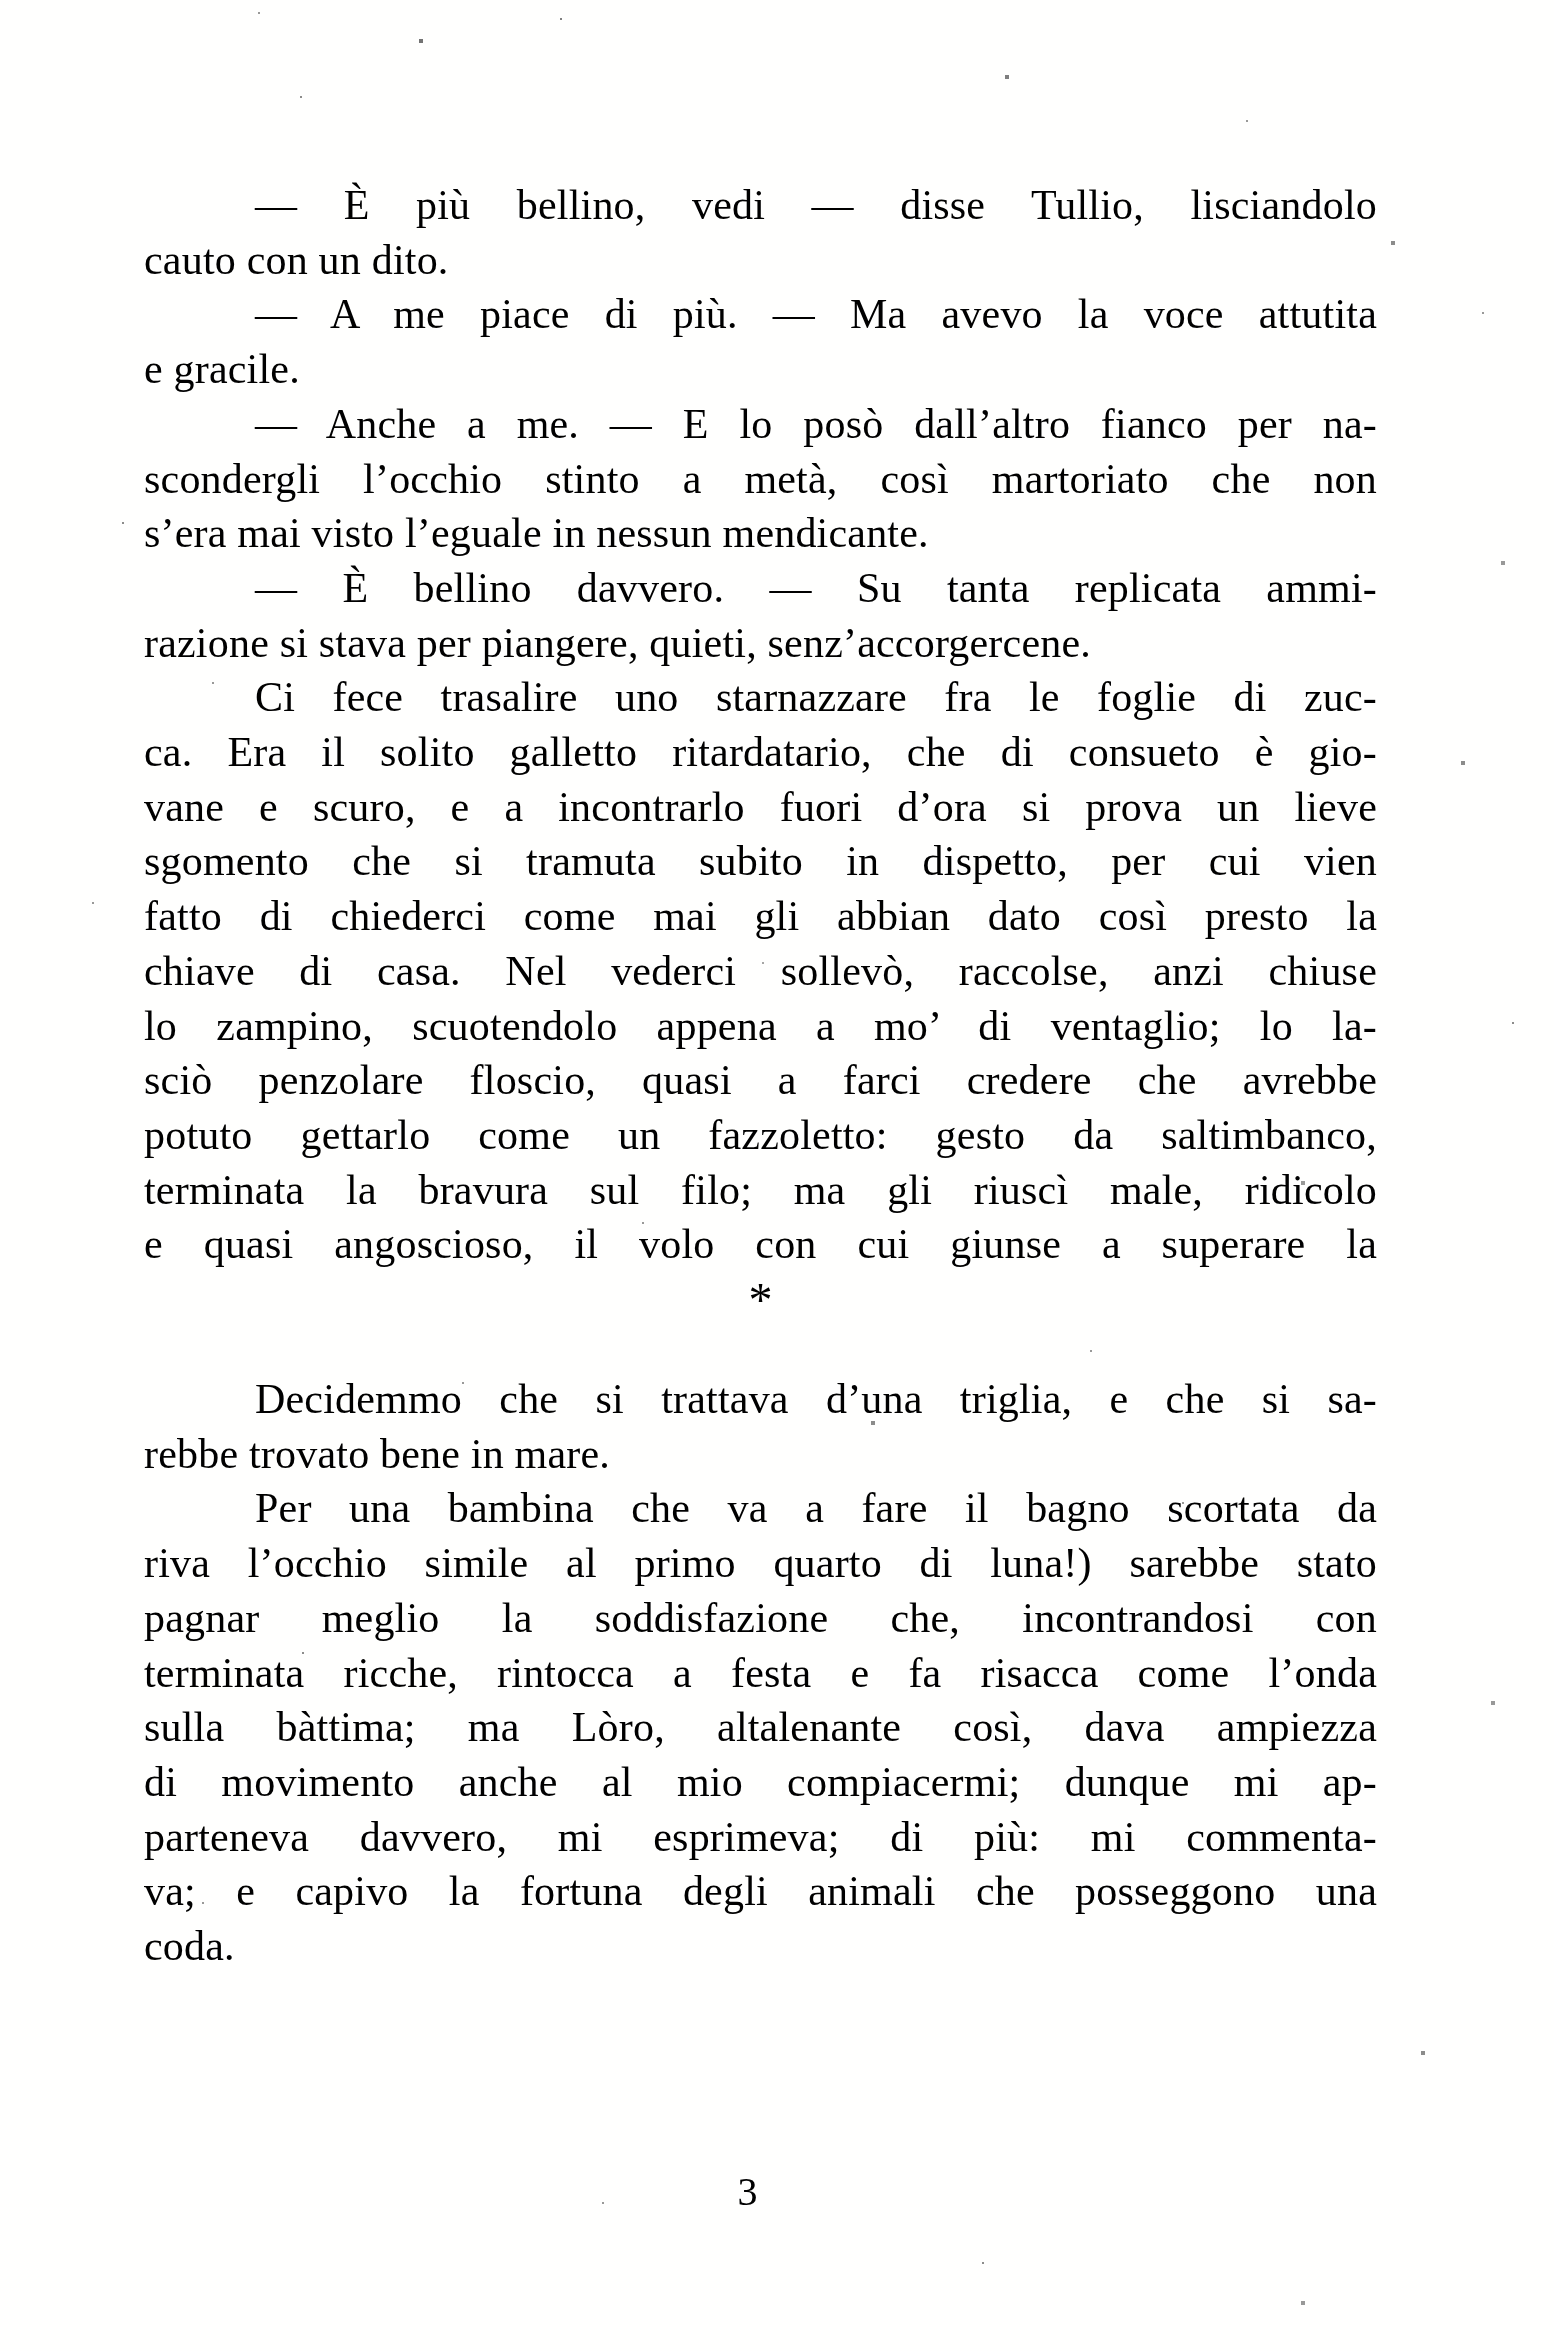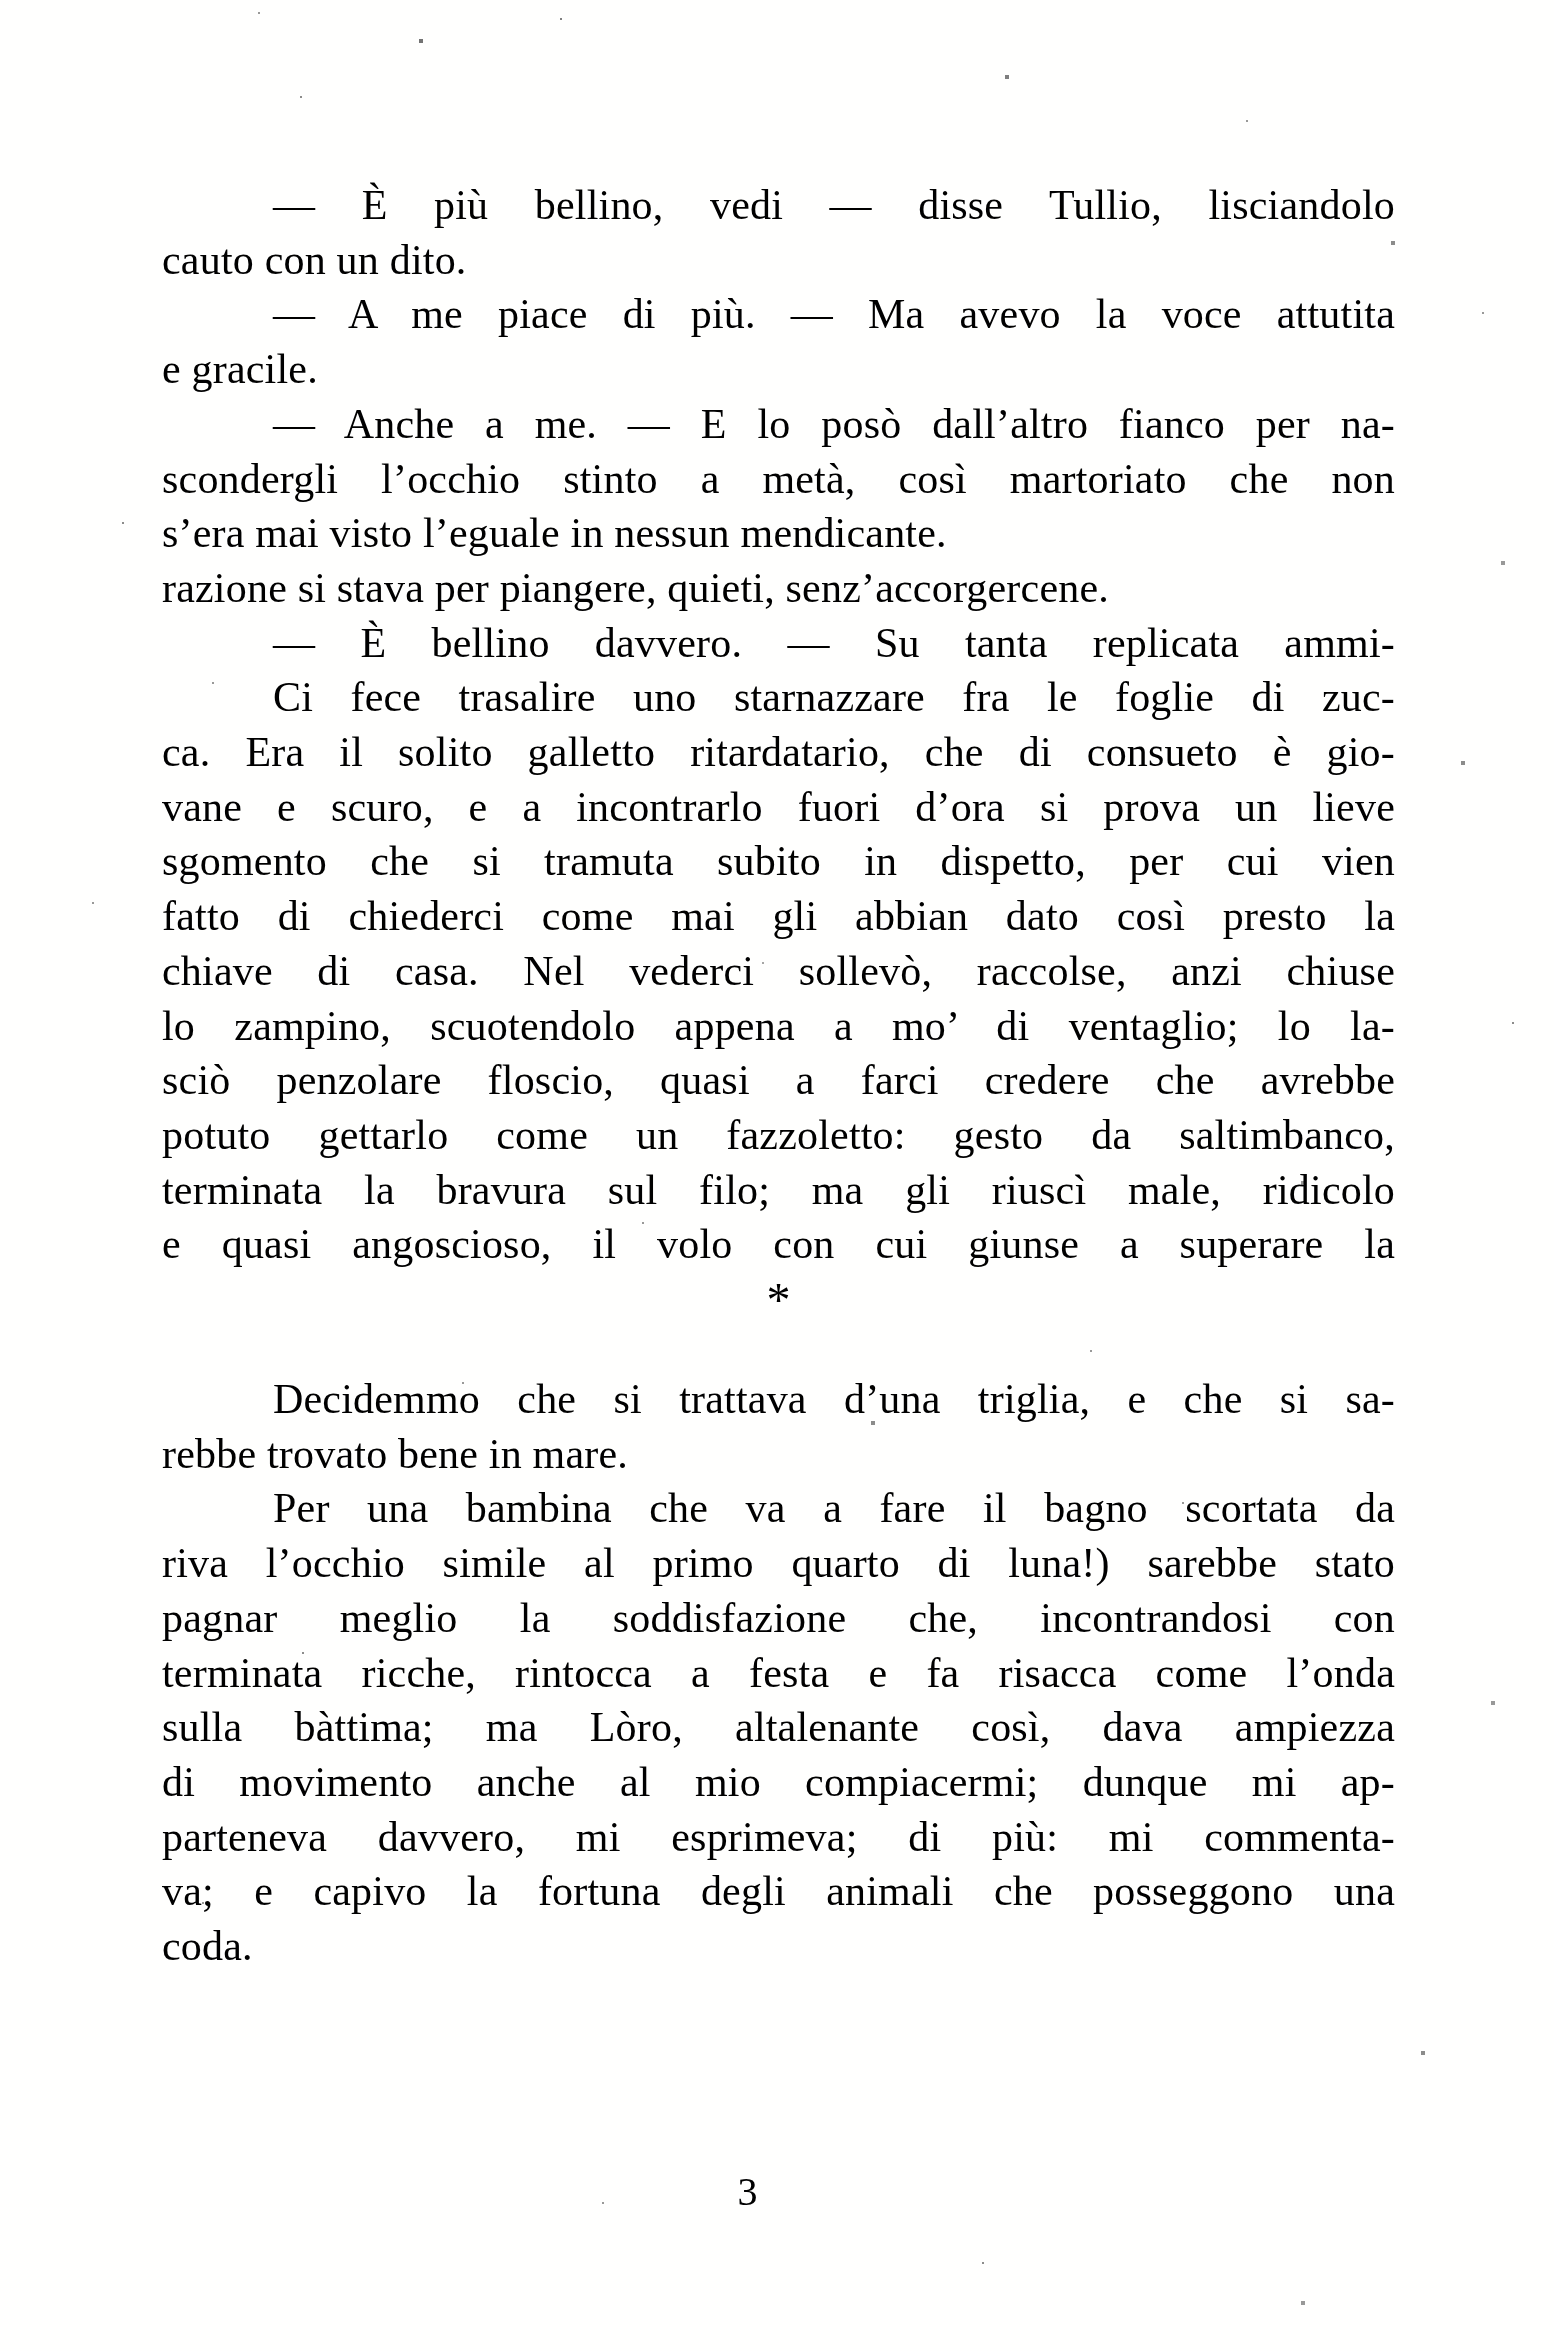--- a/index.html
+++ b/index.html
@@ -15,21 +15,21 @@
     font-family: "Liberation Serif", "DejaVu Serif", serif;
     color: #000;
   }
   .page {
     position: absolute;
     inset: 0;
     background: #fffffe;
   }
   .text-block {
     position: absolute;
-    left: 162px;
+    left: 144px;
     top: 178px;
     width: 1233px;
     font-size: 42px;
     line-height: 54.7px;
     letter-spacing: 0.2px;
   }
   .line {
     text-align: justify;
     text-align-last: justify;
   }
@@ -96,22 +96,22 @@
 
   <div class="text-block">
     <div id="group1">
         <div class="line first">— È più bellino, vedi — disse Tullio, lisciandolo</div>
         <div class="line last">cauto con un dito.</div>
         <div class="line first">— A me piace di più. — Ma avevo la voce attutita</div>
         <div class="line last">e gracile.</div>
         <div class="line first">— Anche a me. — E lo posò dall’altro fianco per na-</div>
         <div class="line">scondergli l’occhio stinto a metà, così martoriato che non</div>
         <div class="line last">s’era mai visto l’eguale in nessun mendicante.</div>
+        <div class="line first">— È bellino davvero. — Su tanta replicata ammi-</div>
         <div class="line last">razione si stava per piangere, quieti, senz’accorgercene.</div>
-        <div class="line first">— È bellino davvero. — Su tanta replicata ammi-</div>
         <div class="line first">Ci fece trasalire uno starnazzare fra le foglie di zuc-</div>
         <div class="line">ca. Era il solito galletto ritardatario, che di consueto è gio-</div>
         <div class="line">vane e scuro, e a incontrarlo fuori d’ora si prova un lieve</div>
         <div class="line">sgomento che si tramuta subito in dispetto, per cui vien</div>
         <div class="line">fatto di chiederci come mai gli abbian dato così presto la</div>
         <div class="line">chiave di casa. Nel vederci sollevò, raccolse, anzi chiuse</div>
         <div class="line">lo zampino, scuotendolo appena a mo’ di ventaglio; lo la-</div>
         <div class="line">sciò penzolare floscio, quasi a farci credere che avrebbe</div>
         <div class="line">potuto gettarlo come un fazzoletto: gesto da saltimbanco,</div>
         <div class="line">terminata la bravura sul filo; ma gli riuscì male, ridicolo</div>

